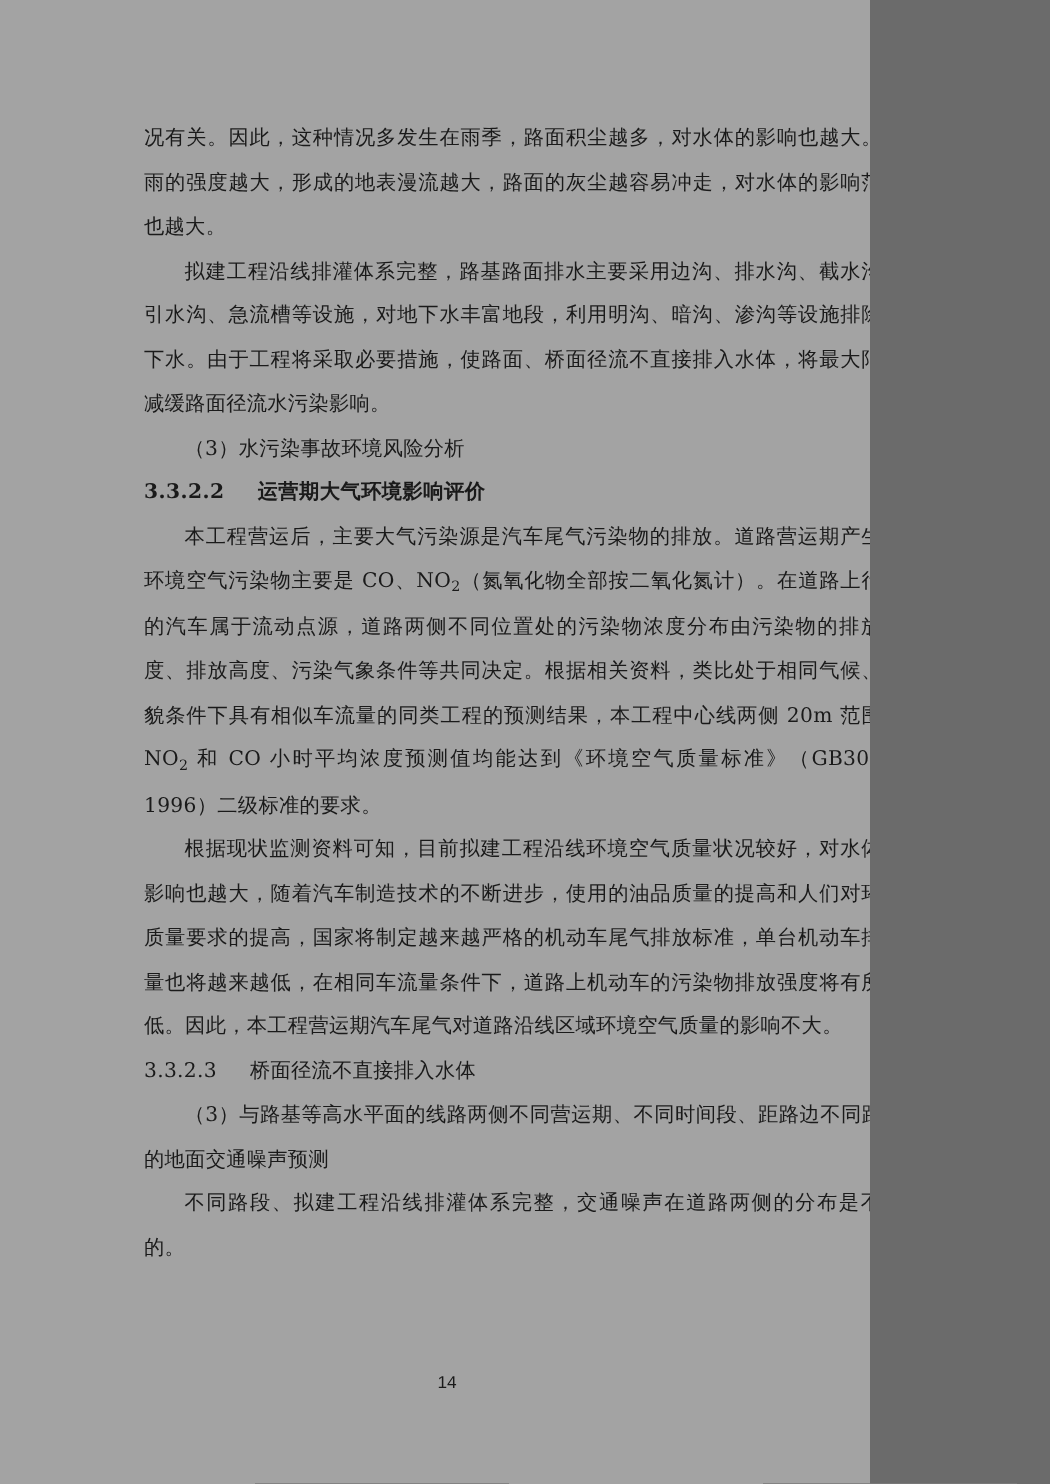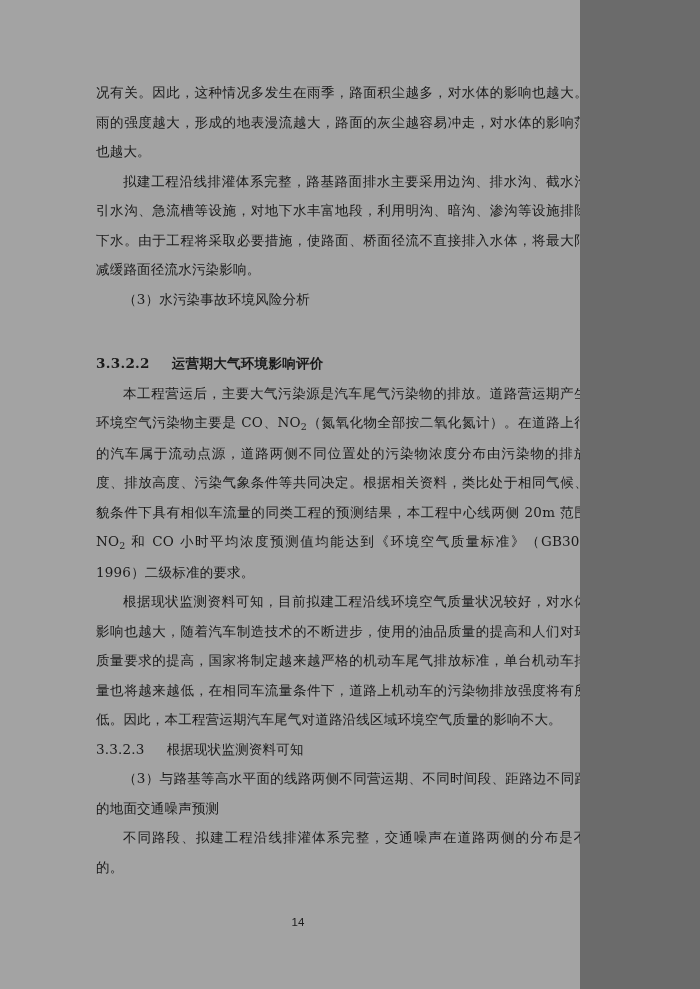--- a/index.html
+++ b/index.html
@@ -31,21 +31,20 @@
     text-justify: inter-ideograph;
     letter-spacing: 0.2px;
   }
   p.indent {
     text-indent: 2em;
   }
   p.heading-bold {
     font-weight: bold;
     text-indent: 0;
     letter-spacing: 0.3px;
-    margin-top: 35px;
   }
   p.heading-plain {
     text-indent: 0;
   }
   .htab {
     display: inline-block;
     width: 22px;
   }
   sub {
     font-size: 9.5px;
@@ -77,21 +76,21 @@
 
     <p class="indent">（3）水污染事故环境风险分析</p>
 
 
     <p class="heading-bold"><span>3.3.2.2</span><span class="htab"></span><span>运营期大气环境影响评价</span></p>
 
     <p class="indent" id="rich-p6">本工程营运后，主要大气污染源是汽车尾气污染物的排放。道路营运期产生的环境空气污染物主要是 CO、NO<sub>2</sub>（氮氧化物全部按二氧化氮计）。在道路上行驶的汽车属于流动点源，道路两侧不同位置处的污染物浓度分布由污染物的排放强度、排放高度、污染气象条件等共同决定。根据相关资料，类比处于相同气候、地貌条件下具有相似车流量的同类工程的预测结果，本工程中心线两侧 20m 范围外 NO<sub>2</sub> 和 CO 小时平均浓度预测值均能达到《环境空气质量标准》（GB3095-1996）二级标准的要求。</p>
 
     <p class="indent">根据现状监测资料可知，目前拟建工程沿线环境空气质量状况较好，对水体的影响也越大，随着汽车制造技术的不断进步，使用的油品质量的提高和人们对环境质量要求的提高，国家将制定越来越严格的机动车尾气排放标准，单台机动车排污量也将越来越低，在相同车流量条件下，道路上机动车的污染物排放强度将有所降低。因此，本工程营运期汽车尾气对道路沿线区域环境空气质量的影响不大。</p>
 
-    <p class="heading-plain"><span>3.3.2.3</span><span class="htab"></span><span>根据现状监测资料可知</span></p>
+    <p class="heading-plain"><span>3.3.2.3</span><span class="htab"></span><span>桥面径流不直接排入水体</span></p>
 
     <p class="indent">（3）与路基等高水平面的线路两侧不同营运期、不同时间段、距路边不同距离的地面交通噪声预测</p>
 
     <p class="indent">不同路段、拟建工程沿线排灌体系完整，交通噪声在道路两侧的分布是不同的。</p>
 
   </div>
 
   <div class="pagenum">14</div>
 </div>
 

